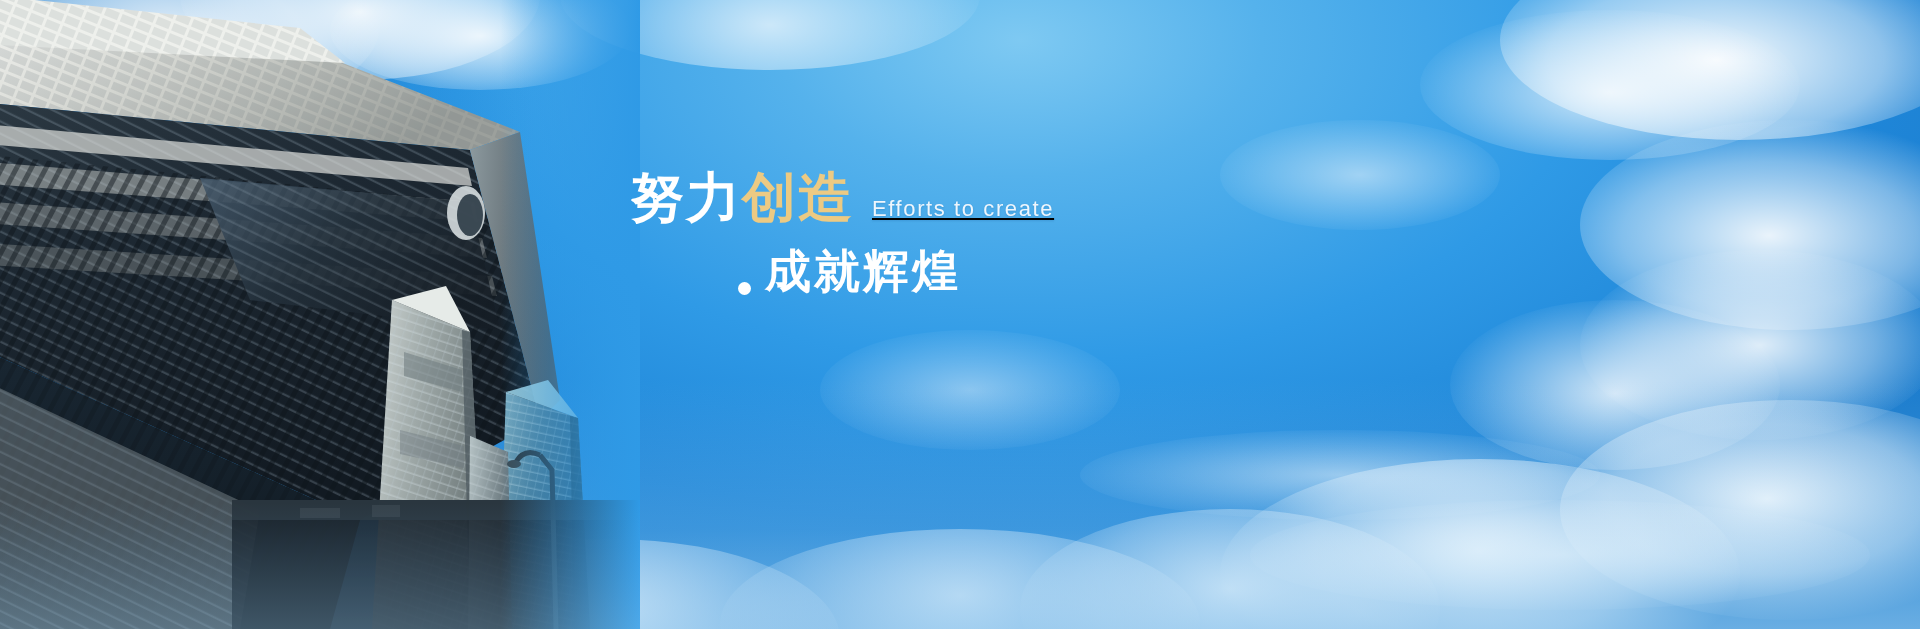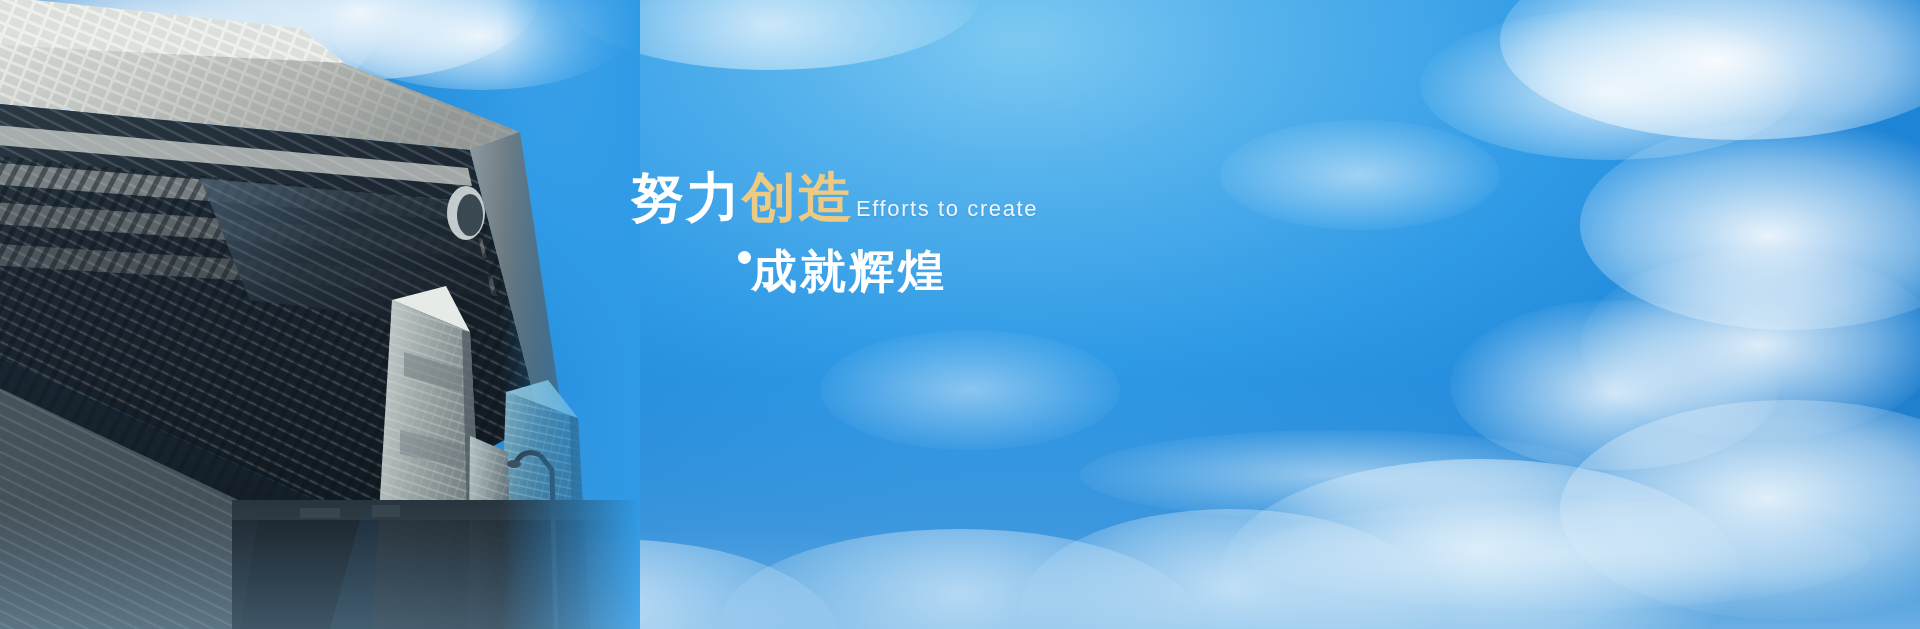--- a/index.html
+++ b/index.html
@@ -82,48 +82,50 @@
   .photo svg { display:block; }
 
   
   .headline-block {
     position:absolute;
     left:630px; top:170px;
     width:560px;
   }
   .line1 {
     display:flex; align-items:flex-end;
-    gap:2px;
+    gap:18px;
     line-height:1;
   }
   .cn-main {
     font-family:"DejaVu Sans", sans-serif;
     font-size:54px;
     font-weight:700;
     letter-spacing:2px;
     line-height:1.05;
     white-space:nowrap;
   }
   .cn-white { color:#ffffff; }
   .cn-gold  { color:#ecca83; }
   .en-block {
     padding-bottom:4px;
     white-space:nowrap;
+    text-decoration:underline;
   }
   .en-line {
     font-family:"Liberation Sans", sans-serif;
     font-size:22px;
     font-weight:400;
     color:#eef6fd;
     letter-spacing:1.6px;
     line-height:1.32;
     text-shadow:0 1px 2px rgba(20,90,150,.25);
   }
   .line2 {
-    display:flex; align-items:flex-start;
+    display:flex; align-items:flex-end;
+    gap:14px;
     margin-top:20px;
     padding-left:108px;
   }
   .bullet {
     width:13px; height:13px;
     border-radius:50%;
     background:#ffffff;
     flex:none;
     margin-top:4px;
   }

